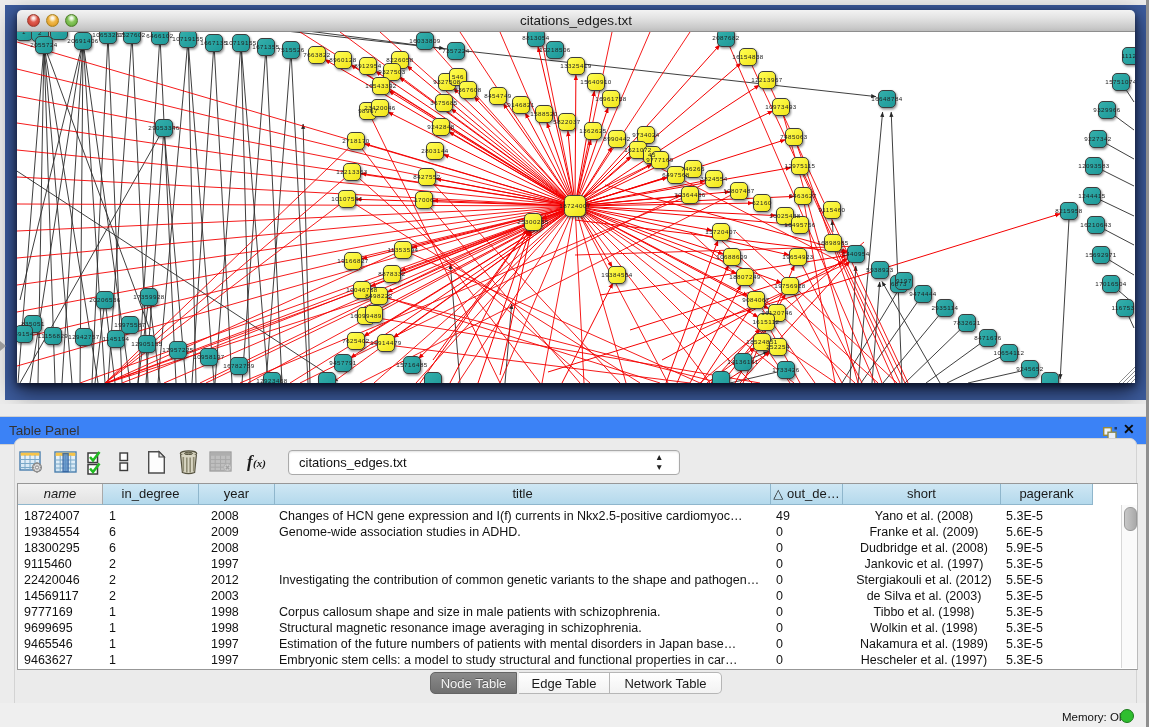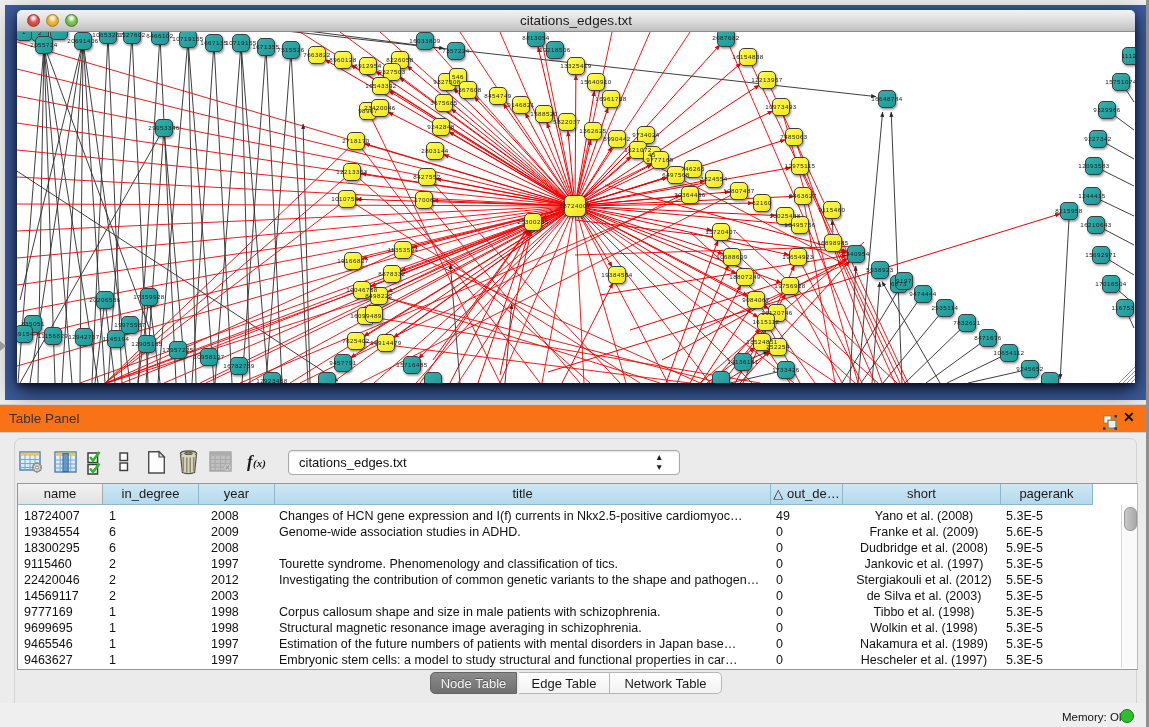--- a/index.html
+++ b/index.html
@@ -14,33 +14,33 @@
   border-bottom:1px solid #8e8e8e;}
 #title{width:100%;text-align:center;top:3px;font-size:13.5px;color:#1a1a1a}
 .tl{top:3.5px;width:13px;height:13px;border-radius:50%;}
 #tlr{left:10px;background:radial-gradient(circle at 50% 28%,rgba(255,255,255,.9) 0 9%,rgba(255,255,255,0) 42%),radial-gradient(circle at 50% 45%,#ec7266,#d34a3c 60%,#a43428 96%);border:1px solid #9e3c31;box-sizing:border-box}
 #tly{left:29px;background:radial-gradient(circle at 50% 28%,rgba(255,255,255,.9) 0 9%,rgba(255,255,255,0) 42%),radial-gradient(circle at 50% 45%,#f6cc6a,#e8a833 60%,#bb7d17 96%);border:1px solid #ab831f;box-sizing:border-box}
 #tlg{left:48px;background:radial-gradient(circle at 50% 28%,rgba(255,255,255,.9) 0 9%,rgba(255,255,255,0) 42%),radial-gradient(circle at 50% 45%,#9ed66e,#74b94a 60%,#47862a 96%);border:1px solid #517f2b;box-sizing:border-box}
 #canvas{left:0;top:22px;width:1118px;height:351px;background:#fff;overflow:hidden}
 #lmark{left:0;top:341px;width:0;height:0;border-top:5px solid transparent;border-bottom:5px solid transparent;border-left:6px solid #9a9a9a;}
 
 #tp{left:0;top:404px;width:1149px;height:323px;background:#ececec;}
-#tphead{left:0;top:0;width:1149px;height:27px;background:#f97316;border-top:1px solid #d0d0d0;border-bottom:1px solid #cfcfcf}
+#tphead{left:0;top:12px;width:1149px;height:27px;background:#3b82f6;border-top:1px solid #d0d0d0;border-bottom:1px solid #cfcfcf}
 #tptitle{left:9px;top:6px;font-size:13.5px;color:#333}
 #float{left:1103px;top:10px;width:14px;height:15px;}
 #closex{left:1123px;top:4px;font-size:14px;color:#0a0a0a;font-weight:900}
 #panelbox{left:14px;top:34px;width:1121px;height:279px;background:#ebebeb;border:1px solid #d3d3d3;border-radius:7px;}
 
 #combo{left:288px;top:46px;width:390px;height:23px;background:#fff;border:1px solid #aaa;border-radius:4px;box-shadow:inset 0 1px 2px rgba(0,0,0,0.12)}
 #combotext{left:10px;top:4px;font-size:13px;color:#111}
 #comboarr{left:366px;top:1px;font-size:8.5px;color:#222;line-height:10px;text-align:center}
 
 #tbl{left:17px;top:483px;width:1119px;height:185px;background:#fff;border:1px solid #979797;border-right:1px solid #bbb}
 .hc{top:0;height:20px;background:linear-gradient(#cfe7f4,#b4d9ec);border-right:1px solid #8fb6cc;border-bottom:1px solid #8fb6cc;font-size:13px;color:#1a1a1a;text-align:center;line-height:20px}
-#hname{background:linear-gradient(#f2f2f2,#e2e2e2);border-right:1px solid #a9a9a9;}
+#hname{background:linear-gradient(#f2f2f2,#e2e2e2);border-right:1px solid #a9a9a9;font-style:italic;}
 .row{left:0;width:1100px;height:16px;font-size:12.5px;color:#111;white-space:nowrap}
 .c0{left:6px;position:absolute}.c1{left:91px;position:absolute}.c2{left:193px;position:absolute}
 .c3{left:261px;position:absolute}.c4{left:758px;position:absolute}.c5{position:absolute;width:160px;left:826px;text-align:center}
 .c6{left:988px;position:absolute}
 #vsb{left:1103px;top:21px;width:15px;height:163px;background:#fafafa;border-left:1px solid #d8d8d8}
 #vsbt{left:1.5px;top:2px;width:11px;height:22px;background:linear-gradient(90deg,#c8c8c8,#a9a9a9);border-radius:6px;border:0.5px solid #999}
 
 #tabs{left:430px;top:672px;height:22px;font-size:13px}
 .tab{height:22px;line-height:22px;text-align:center;position:absolute;top:0;box-sizing:border-box}
 #tab1{left:0;width:87px;background:linear-gradient(#8b8b8b,#6f6f6f);color:#f4f4f4;border:1px solid #646464;border-radius:5px 0 0 5px;text-shadow:0 -1px 0 #555}
@@ -710,21 +710,20 @@
       <span class="c1">6</span>
       <span class="c2">2008</span>
       <span class="c4">0</span>
       <span class="c5">Dudbridge et al. (2008)</span>
       <span class="c6">5.9E-5</span>
     </div>
     <div class="abs row" style="top:73px">
       <span class="c0">9115460</span>
       <span class="c1">2</span>
       <span class="c2">1997</span>
-      <span class="c3">Tourette syndrome. Phenomenology and classification of tics.</span>
       <span class="c4">0</span>
       <span class="c5">Jankovic et al. (1997)</span>
       <span class="c6">5.3E-5</span>
     </div>
     <div class="abs row" style="top:89px">
       <span class="c0">22420046</span>
       <span class="c1">2</span>
       <span class="c2">2012</span>
       <span class="c3">Investigating the contribution of common genetic variants to the shape and pathogen…</span>
       <span class="c4">0</span>

